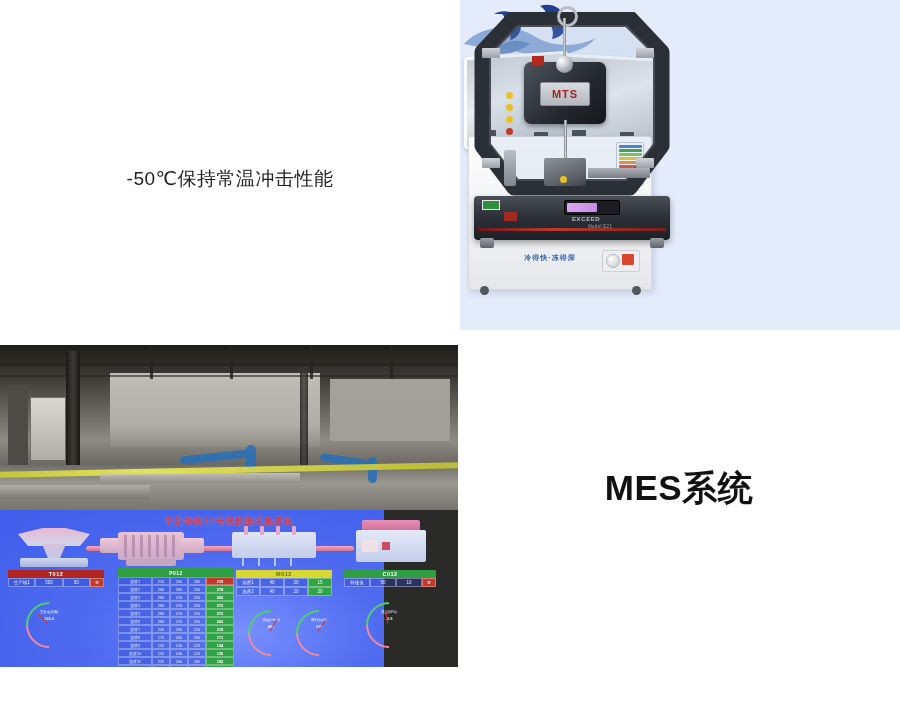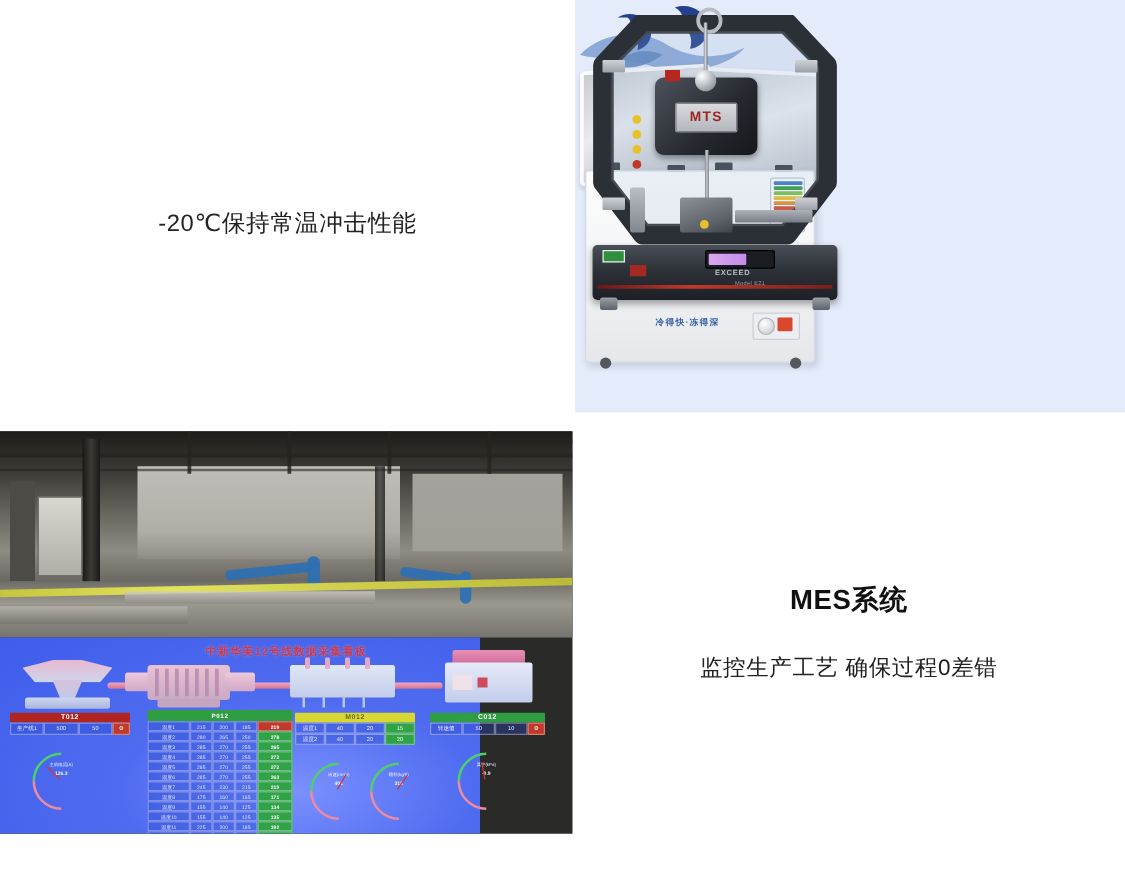--- a/index.html
+++ b/index.html
@@ -188,29 +188,29 @@
   .g-txt{position:absolute;left:0;top:8px;width:46px;text-align:center;
       font-size:3.5px;color:#eaf0ff;}
   .g-needle{position:absolute;left:22px;top:21px;width:14px;height:1.2px;
       background:#d8342a;transform-origin:0 50%;}
   #wm-top{position:absolute;left:20px;top:120px;font-size:46px;
       color:rgba(120,130,150,.10);font-weight:bold;white-space:nowrap;
       transform:rotate(-12deg);pointer-events:none;}
 
   #bot-text{left:458px;top:345px;width:442px;height:322px;}
   #h2-title{position:absolute;left:0;top:120px;width:442px;text-align:center;
-      font-size:22px;font-weight:bold;color:#111;letter-spacing:.5px;}
+      font-size:35px;font-weight:bold;color:#111;letter-spacing:.5px;}
   #h2-sub{position:absolute;left:0;top:177px;width:442px;text-align:center;
       font-size:18px;color:#222;letter-spacing:.5px;}
 </style>
 </head>
 <body>
 
 <div class="panel" id="top-text">
-  <div id="h1-sub">-20℃保持常温冲击性能</div>
+  <div id="h1-sub">-50℃保持常温冲击性能</div>
 </div>
 
 <div class="panel" id="top-photo">
   <div id="wm-top">中新华美</div>
 
   
   <div class="frz" id="frz-lid-l"></div>
   <div class="frz" id="frz-lid-r"></div>
   <div class="frz-hinge" style="left:22px;top:130px;"></div>
   <div class="frz-hinge" style="left:74px;top:132px;"></div>
@@ -505,14 +505,13 @@
       <div class="g-arc"></div>
       <div class="g-txt">真空(kPa)</div>
       <div class="g-txt" style="top:14px;font-size:4px;font-weight:bold;">-0.9</div>
       <div class="g-needle" style="transform:rotate(-100deg);"></div>
     </div>
   </div>
 </div>
 
 <div class="panel" id="bot-text">
   <div id="h2-title">MES系统</div>
-  <div id="h2-sub">监控生产工艺  确保过程0差错</div>
 </div>
 
 </body></html>

